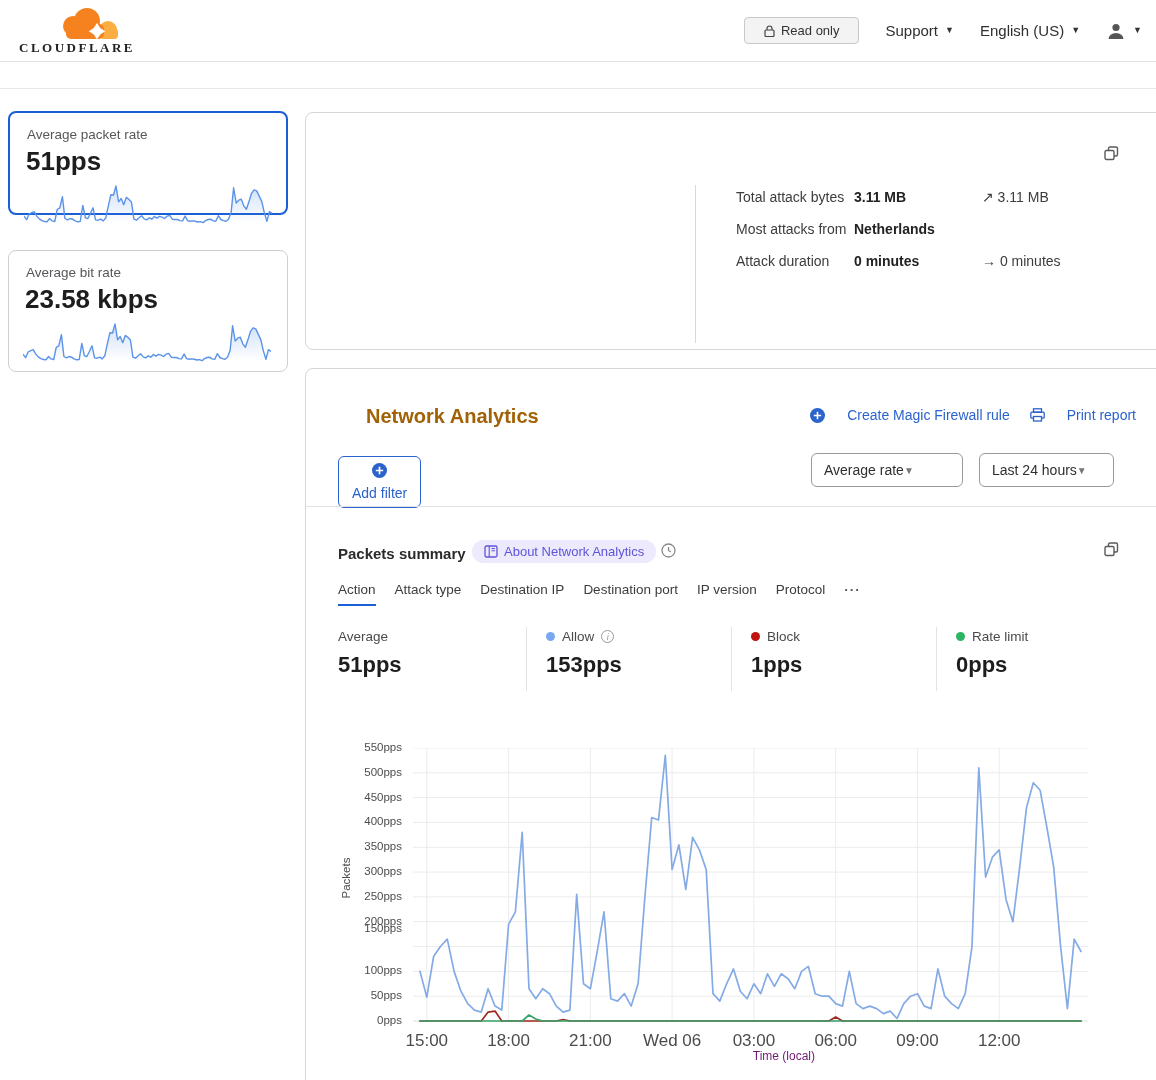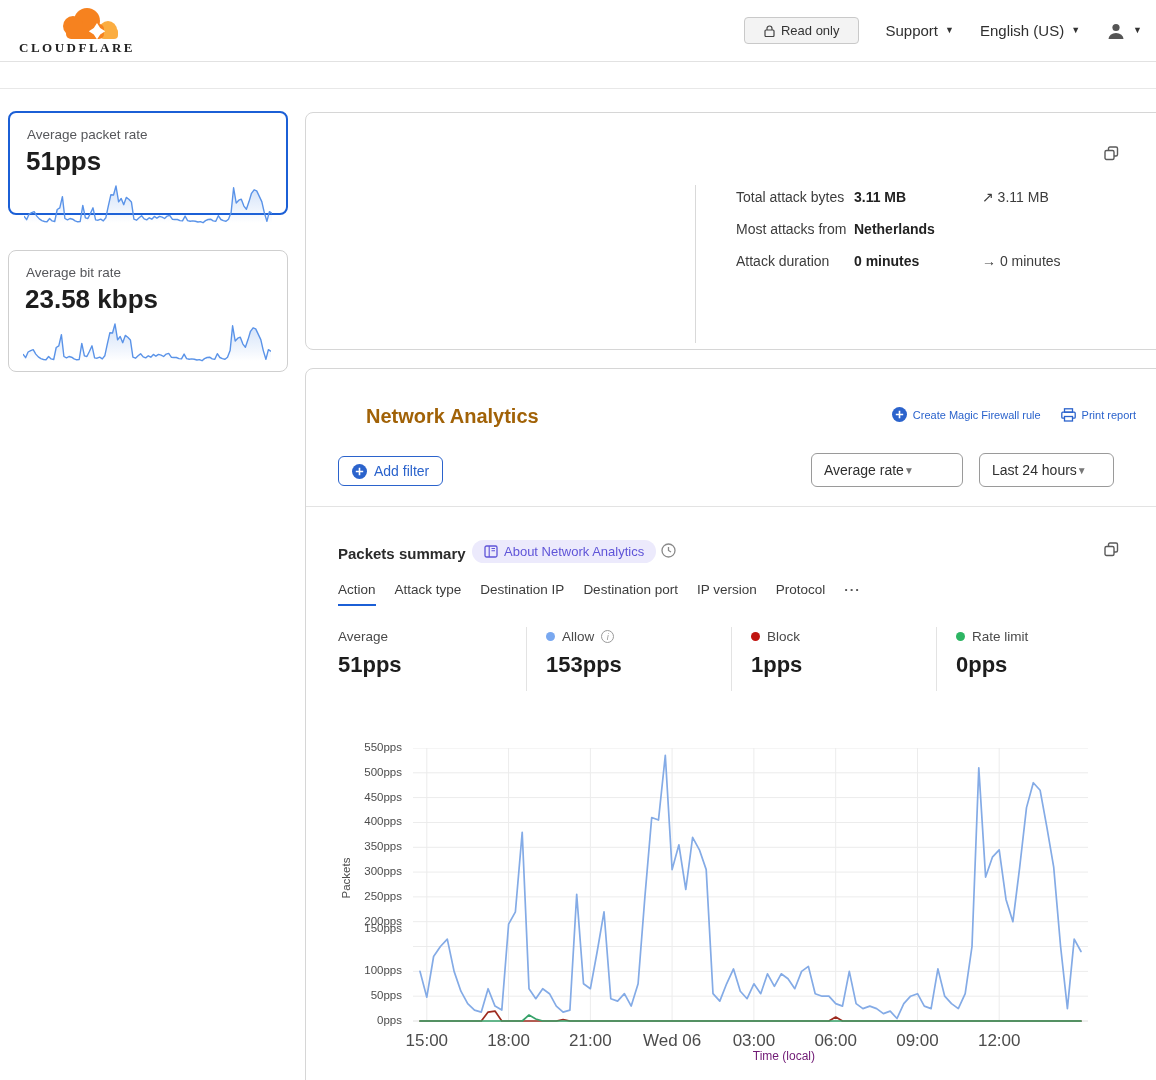--- a/index.html
+++ b/index.html
@@ -31,22 +31,22 @@
   .stat-table{position:absolute;top:74px;display:grid;grid-template-columns:120px 133px auto;row-gap:11px;font-size:14px;color:#3c3c3c;line-height:21px;}
   .stat-table.left{left:32px;}
   .stat-table.right{left:430px;grid-template-columns:118px 128px auto;}
   .stat-table .v{font-weight:bold;color:#222;}
   .stat-vdiv{position:absolute;left:389px;top:72px;width:1px;height:158px;background:#d9d9d9;}
 
   
   .analytics-card{position:absolute;left:305px;top:368px;width:860px;height:760px;border:1px solid #d6d6d6;border-radius:8px;box-sizing:border-box;}
   .na-title{position:absolute;left:32px;top:36px;font-size:20px;font-weight:bold;color:#a16207;margin-left:28px;}
   .na-links{position:absolute;right:28px;top:38px;display:flex;gap:20px;align-items:center;}
-  .blue-link{display:flex;align-items:center;gap:6px;font-size:11px;color:#2b63cc;cursor:pointer;}
-  .add-filter{position:absolute;left:32px;top:87px;display:flex;align-items:center;gap:7px;border:1px solid #2b63cc;border-radius:6px;background:#fff;color:#2b63cc;font-size:14px;padding:6px 13px;cursor:pointer;font-family:"Liberation Sans",sans-serif;}
+  .blue-link{display:flex;align-items:center;gap:22px;font-size:14px;color:#2b63cc;cursor:pointer;}
+  .add-filter{position:absolute;left:32px;top:87px;display:flex;align-items:center;gap:7px;border:1px solid #2b63cc;border-radius:6px;background:#fff;color:#2b63cc;font-size:14px;padding:6px 13px;cursor:pointer;font-family:"Liberation Sans",sans-serif;flex-direction:column;}
   .dropdown{position:absolute;top:84px;height:34px;border:1px solid #9a9a9a;border-radius:6px;background:#fff;display:flex;align-items:center;padding:0 12px;font-size:14px;color:#2f2f2f;box-sizing:border-box;cursor:pointer;}
   .dd-metric{left:505px;width:152px;}
   .dd-range{left:673px;width:135px;}
   .dd-caret{color:#777;font-size:10px;}
   .na-divider{position:absolute;left:0;top:137px;width:100%;height:1px;background:#e3e3e3;}
 
   
   .ps-title{position:absolute;left:32px;top:176px;font-size:15px;font-weight:bold;color:#2b2b2b;}
   .ps-pill{position:absolute;left:166px;top:171px;display:flex;align-items:center;gap:6px;background:#eceafc;color:#5f54d8;font-size:13px;border-radius:12px;padding:4px 12px;cursor:pointer;}
   .ps-clock{position:absolute;left:355px;top:174px;}

